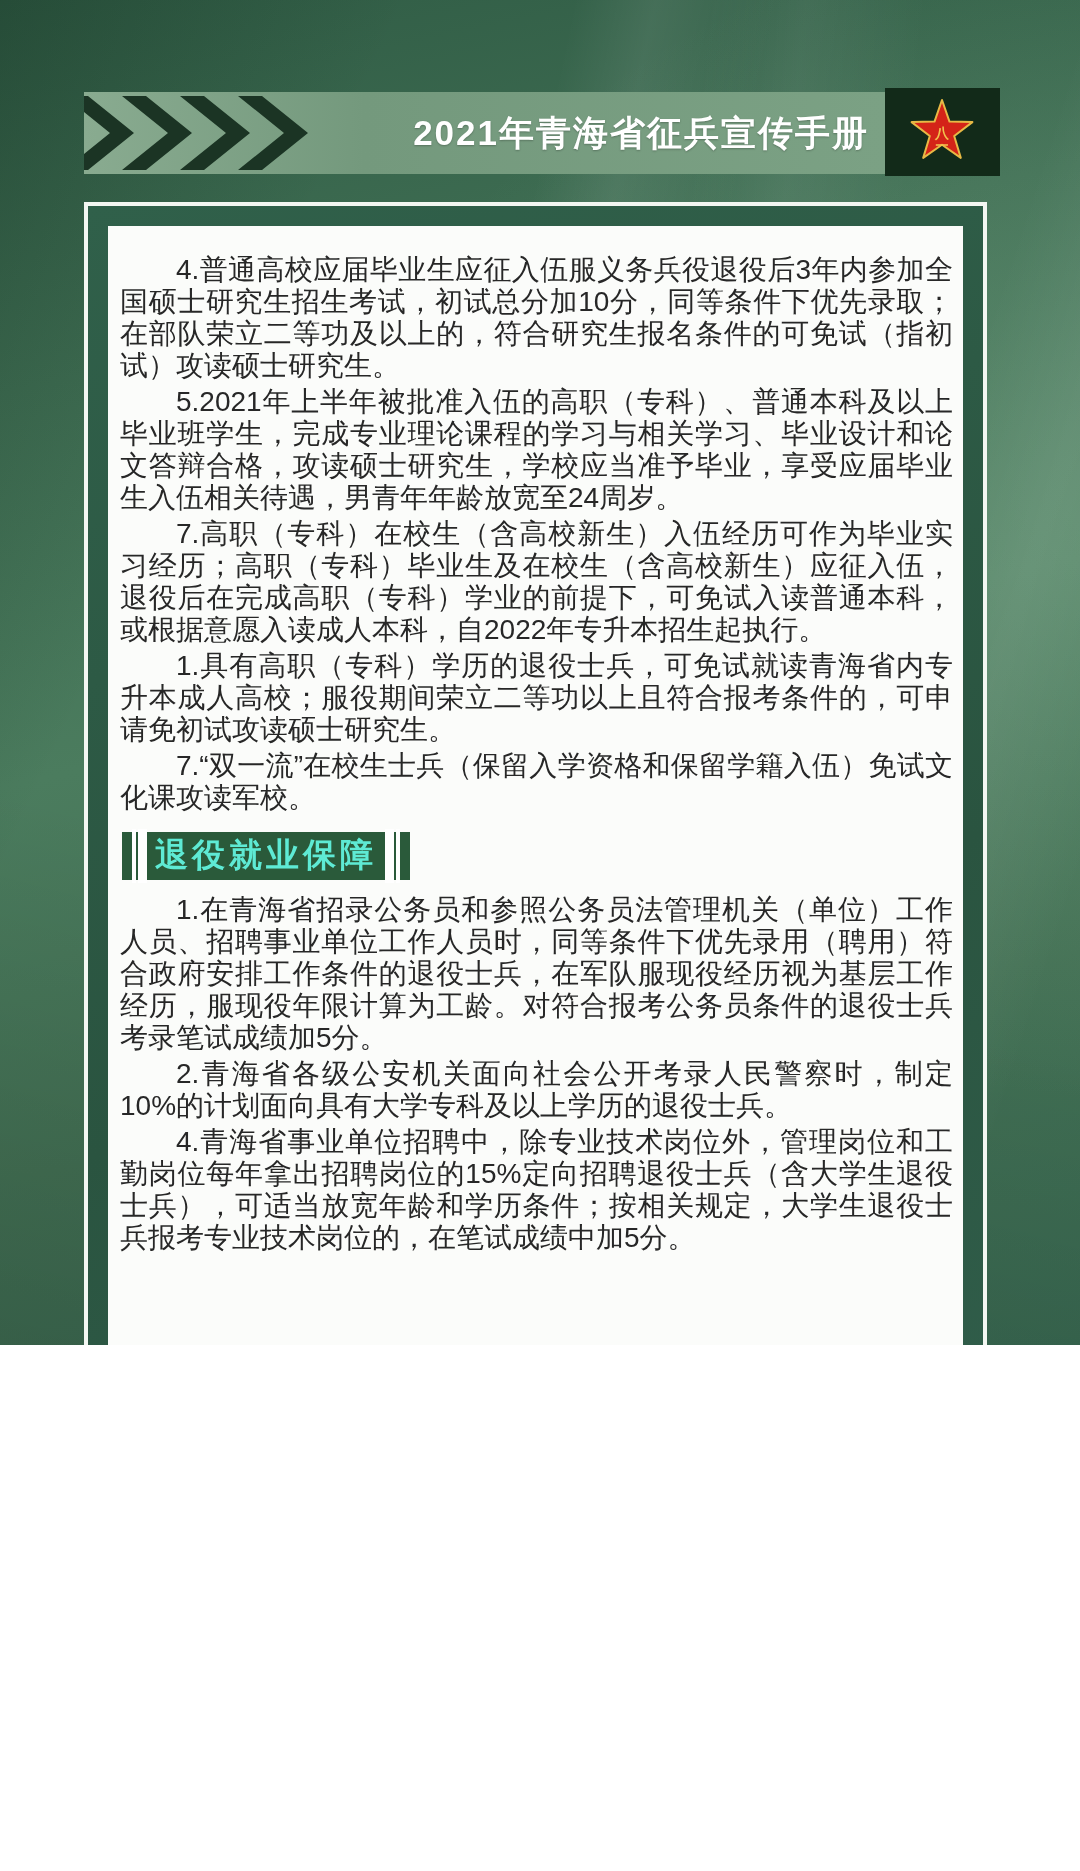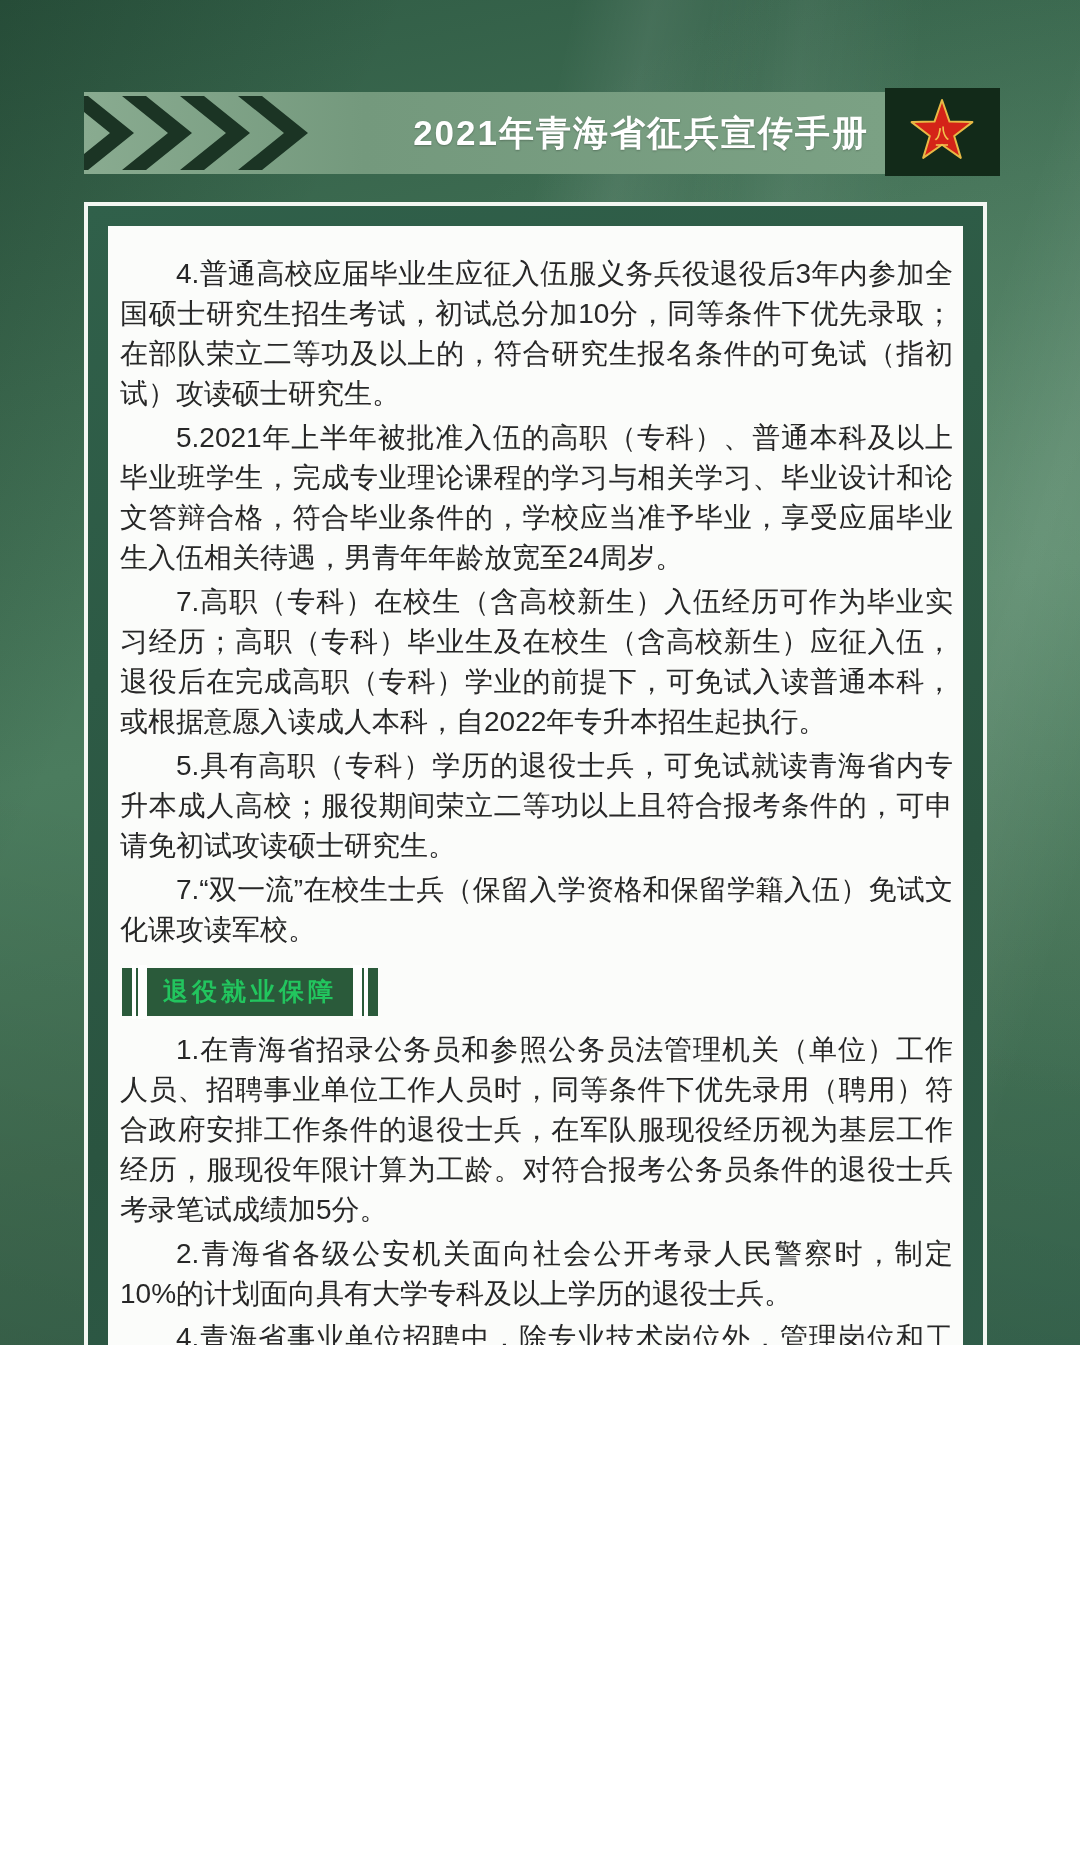--- a/index.html
+++ b/index.html
@@ -39,34 +39,34 @@
   .card{
     position:absolute;left:84px;top:202px;width:903px;height:1588px;
     box-sizing:border-box;border:4px solid #f3f7f2;padding:20px;
     background:linear-gradient(160deg,#30604a 0%,#2a5440 50%,#346350 100%);
   }
   .card-inner{
     background:#fbfcfa;width:100%;height:100%;box-sizing:border-box;
     padding:24px 10px 30px 12px;overflow:hidden;
   }
   .card-inner p{
-    margin:4px 0;text-indent:2em;font-size:28px;line-height:40px;
+    margin:4px 0;text-indent:2em;font-size:28px;line-height:32px;
     color:#272727;text-align:justify;
   }
   
   .badge{
     display:inline-flex;align-items:center;background:#2a5a3a;
     height:48px;margin:14px 0 10px 2px;padding:0 10px;
   }
   .bars{height:54px;width:15px;box-sizing:border-box;}
   .bars-left{border-left:4px solid #ffffff;border-right:9px solid #ffffff;}
   .bars-right{border-left:9px solid #ffffff;border-right:4px solid #ffffff;}
   .badge-text{
-    color:#22c55e;font-size:25px;font-weight:bold;letter-spacing:4px;
-    margin:0 16px;transform:translateY(-1px);white-space:nowrap;
+    color:#5eead4;font-size:33px;font-weight:bold;letter-spacing:4px;
+    margin:0 8px;transform:translateY(-1px);white-space:nowrap;
   }
   
   .footer{
     position:absolute;left:0;right:0;top:1793px;text-align:center;
     color:#e4ebe3;font-family:"Liberation Serif",serif;font-size:30px;
   }
 </style>
 </head>
 <body>
 
@@ -88,23 +88,23 @@
     <svg width="115" height="88" viewBox="0 0 115 88" aria-hidden="true">
       <path d="M57,12 L64.5,33.6 L87.4,34.1 L69.2,48 L75.8,69.9 L57,56.8 L38.2,69.9 L44.8,48 L26.6,34.1 L49.5,33.6 Z" fill="#d42318" stroke="#e7b945" stroke-width="2" stroke-linejoin="round"></path>
       <text x="57" y="50" text-anchor="middle" font-size="14" font-weight="bold" fill="#f2c24d">八</text>
       <text x="57" y="62" text-anchor="middle" font-size="13" font-weight="bold" fill="#f2c24d">一</text>
     </svg>
   </div>
 
   <div class="card">
     <div class="card-inner">
       <p>4.普通高校应届毕业生应征入伍服义务兵役退役后3年内参加全国硕士研究生招生考试，初试总分加10分，同等条件下优先录取；在部队荣立二等功及以上的，符合研究生报名条件的可免试（指初试）攻读硕士研究生。</p>
-      <p>5.2021年上半年被批准入伍的高职（专科）、普通本科及以上毕业班学生，完成专业理论课程的学习与相关学习、毕业设计和论文答辩合格，符合毕业条件的，学校应当准予毕业，享受应届毕业生入伍相关待遇，男青年年龄放宽至24周岁。</p>
+      <p>5.2021年上半年被批准入伍的高职（专科）、普通本科及以上毕业班学生，完成专业理论课程的学习与相关学习、毕业设计和论文答辩合格，攻读硕士研究生，学校应当准予毕业，享受应届毕业生入伍相关待遇，男青年年龄放宽至24周岁。</p>
       <p>7.高职（专科）在校生（含高校新生）入伍经历可作为毕业实习经历；高职（专科）毕业生及在校生（含高校新生）应征入伍，退役后在完成高职（专科）学业的前提下，可免试入读普通本科，或根据意愿入读成人本科，自2022年专升本招生起执行。</p>
-      <p>5.具有高职（专科）学历的退役士兵，可免试就读青海省内专升本成人高校；服役期间荣立二等功以上且符合报考条件的，可申请免初试攻读硕士研究生。</p>
+      <p>1.具有高职（专科）学历的退役士兵，可免试就读青海省内专升本成人高校；服役期间荣立二等功以上且符合报考条件的，可申请免初试攻读硕士研究生。</p>
       <p>7.“双一流”在校生士兵（保留入学资格和保留学籍入伍）免试文化课攻读军校。</p>
 
       <div class="badge">
         <span class="bars bars-left"></span>
         <span class="badge-text">退役就业保障</span>
         <span class="bars bars-right"></span>
       </div>
 
       <p>1.在青海省招录公务员和参照公务员法管理机关（单位）工作人员、招聘事业单位工作人员时，同等条件下优先录用（聘用）符合政府安排工作条件的退役士兵，在军队服现役经历视为基层工作经历，服现役年限计算为工龄。对符合报考公务员条件的退役士兵考录笔试成绩加5分。</p>
       <p>2.青海省各级公安机关面向社会公开考录人民警察时，制定10%的计划面向具有大学专科及以上学历的退役士兵。</p>

